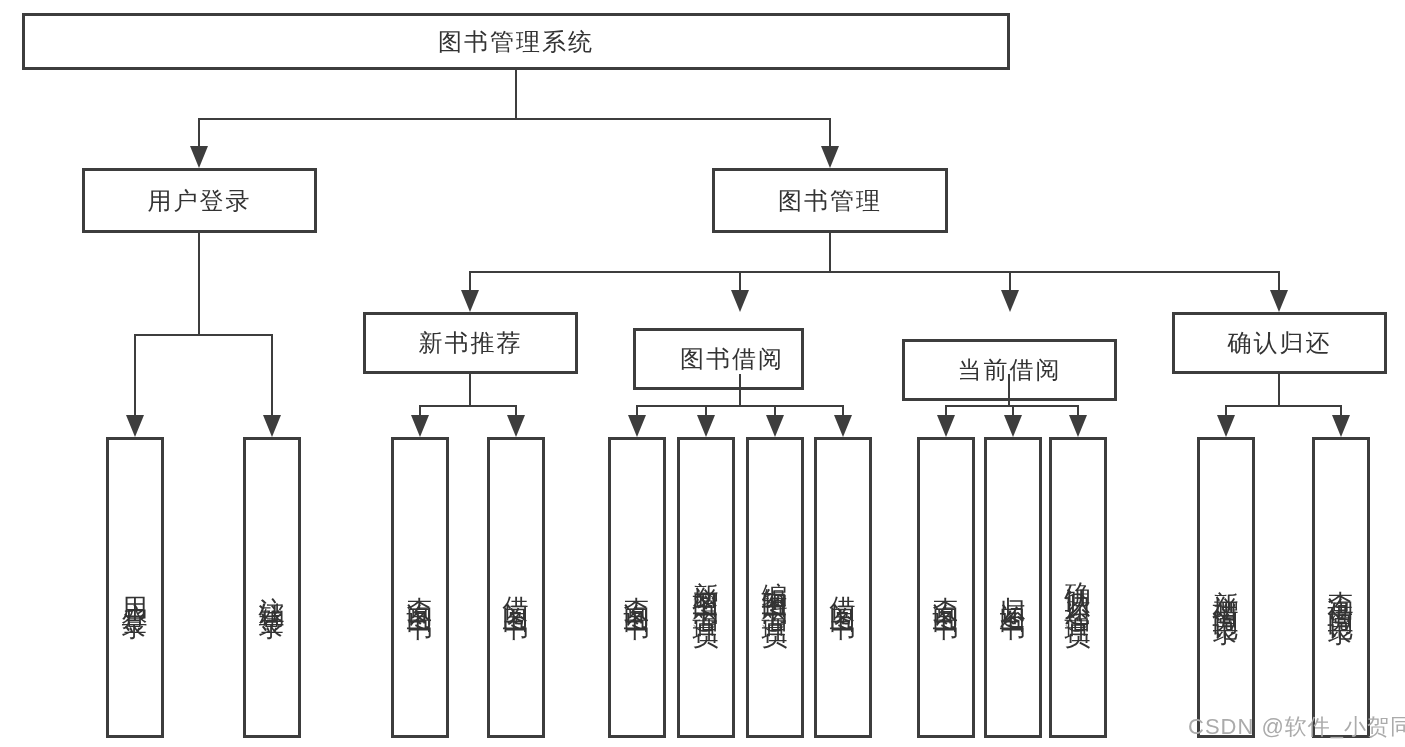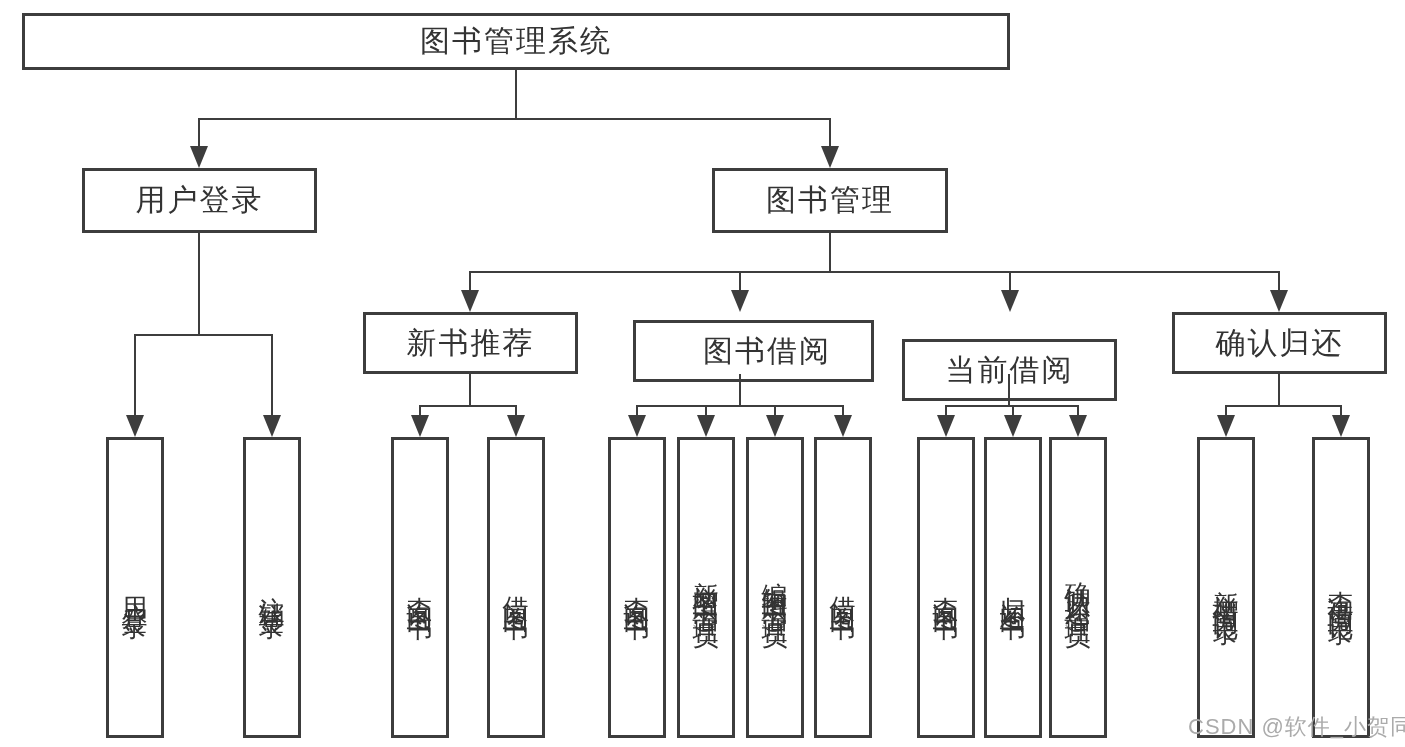--- a/index.html
+++ b/index.html
@@ -15,21 +15,21 @@
   .box {
     position: absolute;
     box-sizing: border-box;
     border: 3px solid #3d3d3d;
     background: #ffffff;
     display: flex;
     align-items: center;
     justify-content: center;
     color: #333333;
   }
-  .h-box { font-size: 30px; letter-spacing: 2px; white-space: nowrap; text-align: center; }
+  .h-box { font-size: 24px; letter-spacing: 2px; white-space: nowrap; text-align: center; }
   .v-box {
     font-size: 26px;
     writing-mode: vertical-rl;
     letter-spacing: 6px;
     line-height: 1;
     text-align: center;
   }
   
   .vl { position: absolute; width: 2px; background: #3d3d3d; }
   .hl { position: absolute; height: 2px; background: #3d3d3d; }
@@ -56,21 +56,21 @@
 <body>
 
 <div class="canvas">
 
   <div class="box h-box" style="left:22px; top:13px; width:988px; height:57px;">图书管理系统</div>
 
   <div class="box h-box" style="left:82px; top:168px; width:235px; height:65px;">用户登录</div>
   <div class="box h-box" style="left:712px; top:168px; width:236px; height:65px;">图书管理</div>
 
   <div class="box h-box" style="left:363px; top:312px; width:215px; height:62px;">新书推荐</div>
-  <div class="box h-box" style="left:633px; top:320px; width:241px; height:62px;padding-left:27px;">图书借阅</div>
+  <div class="box h-box" style="left:633px; top:328px; width:171px; height:62px;padding-left:27px;">图书借阅</div>
   <div class="box h-box" style="left:902px; top:312px; width:215px; height:62px;margin-top:27px;">当前借阅</div>
   <div class="box h-box" style="left:1172px; top:312px; width:215px; height:62px;">确认归还</div>
 
   <div class="box v-box" style="left:106px; top:437px; width:58px; height:301px;">用户登录</div>
   <div class="box v-box" style="left:243px; top:437px; width:58px; height:301px;">注销登录</div>
 
   <div class="box v-box" style="left:391px; top:437px; width:58px; height:301px;">查询图书</div>
   <div class="box v-box" style="left:487px; top:437px; width:58px; height:301px;">借阅图书</div>
 
   <div class="box v-box" style="left:608px; top:437px; width:58px; height:301px;">查询图书</div>

